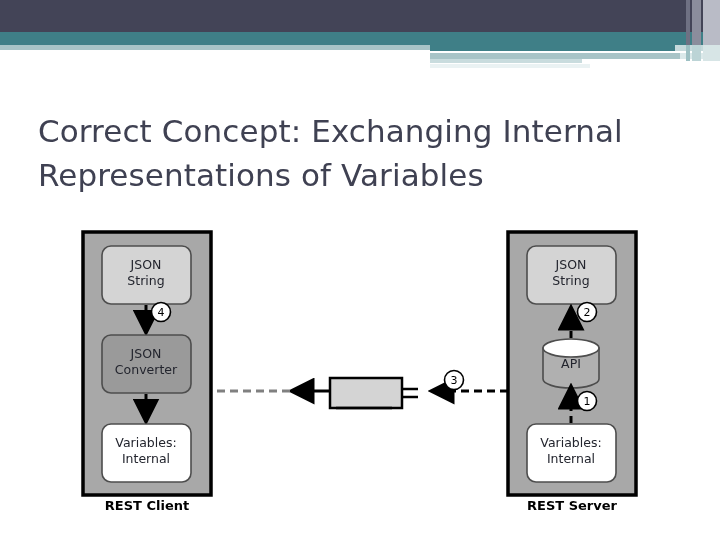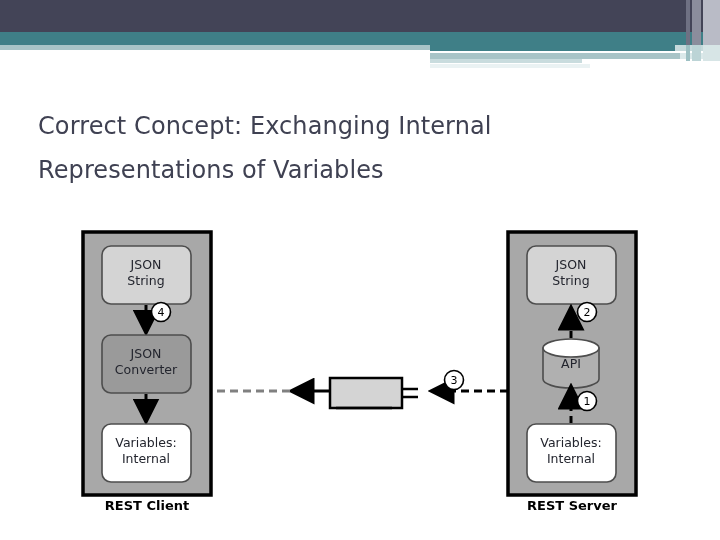--- a/index.html
+++ b/index.html
@@ -85,21 +85,21 @@
   .vs4 { left: 686px; top: 45px; width: 4px; height: 16px; background: #9dc0c3; }
   .vs5 { left: 692px; top: 45px; width: 9px; height: 16px; background: #bcd4d6; }
   .vs6 { left: 703px; top: 45px; width: 17px; height: 16px; background: #d7e5e6; }
 
   
   #page-title {
     position: absolute;
     left: 38px;
     top: 88px;
     width: 640px;
-    font-size: 24px;
+    font-size: 31px;
     line-height: 44px;
     color: #3f4152;
     font-weight: normal;
     letter-spacing: 0.1px;
   }
 
   
   #diagram {
     position: absolute;
     left: 0;

